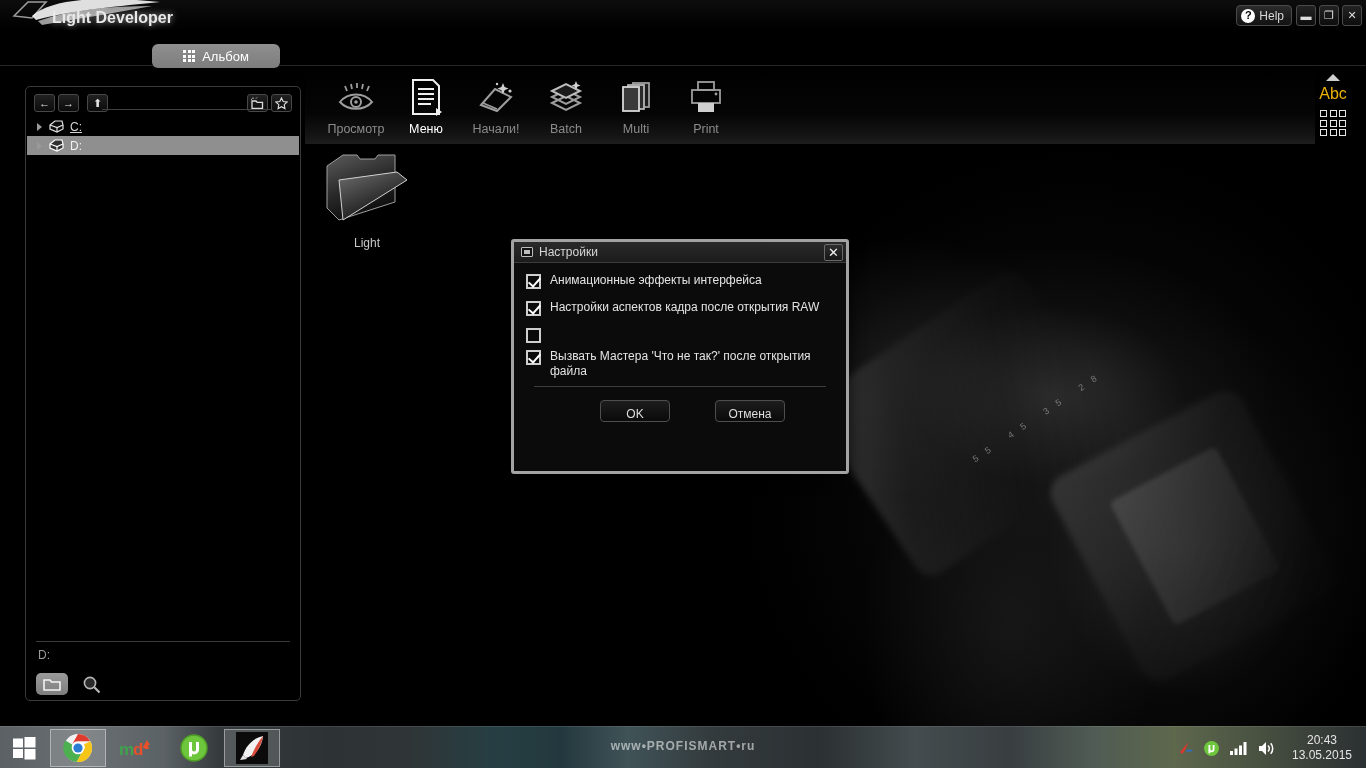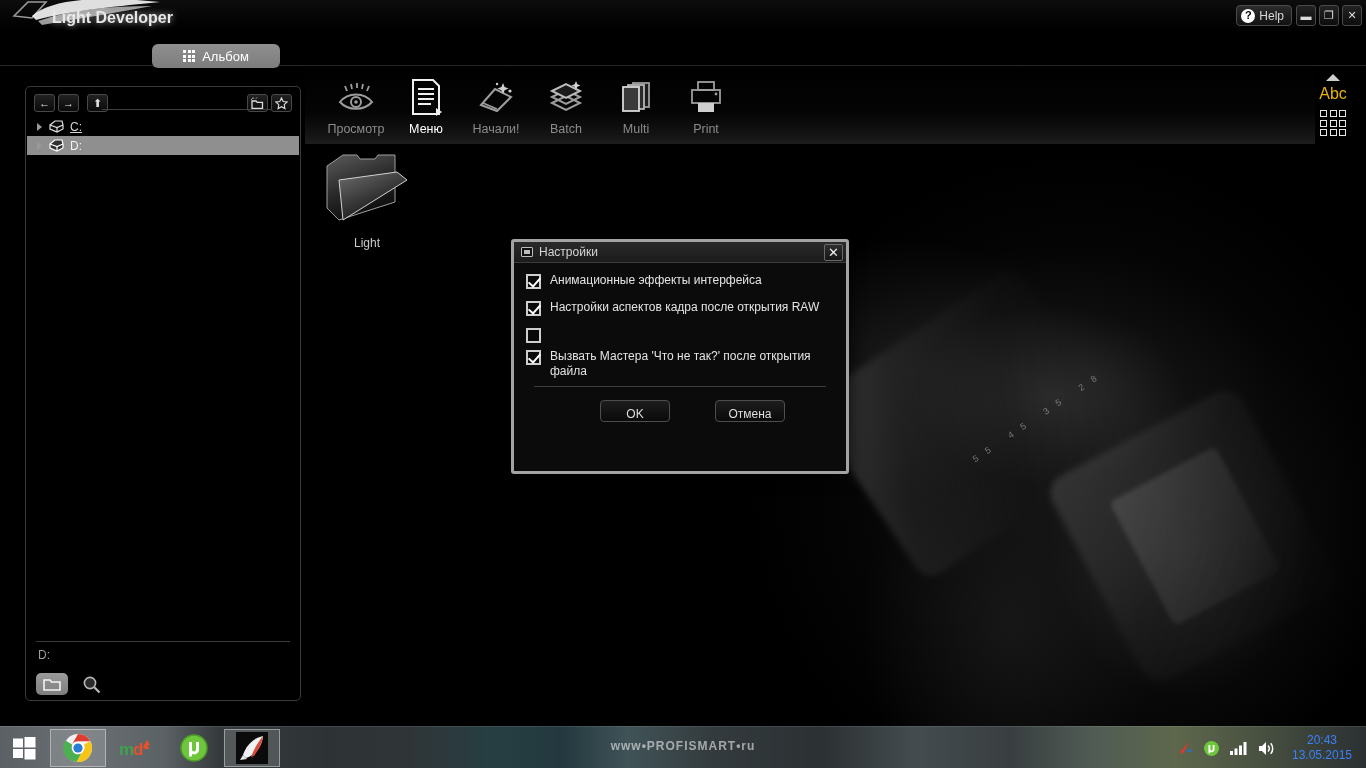--- a/index.html
+++ b/index.html
@@ -265,21 +265,21 @@
   }
   .tb-item.pinned { background: rgba(255,255,255,0.16); border: 1px solid rgba(255,255,255,0.40); }
   .tb-watermark {
     position: absolute; left: 0; right: 0; top: 12px; text-align: center;
     font-size: 12px; font-weight: bold; letter-spacing: 1px;
     color: rgba(255,255,255,0.55); pointer-events: none;
     font-family: "Liberation Sans", sans-serif;
   }
   .tray { position: absolute; right: 8px; top: 0; height: 42px; display: flex; align-items: center; gap: 9px; }
   .tray-ic { cursor: pointer; display: flex; align-items: center; }
-  .clock { text-align: center; color: #3b82f6; font-size: 12px; line-height: 15px; cursor: pointer; min-width: 72px; }
+  .clock { text-align: center; color: #e5e5e5; font-size: 12px; line-height: 15px; cursor: pointer; min-width: 72px; }
 </style>
 </head>
 <body>
 
 <div id="root">
 
   <div class="desktop"></div>
 
   <div class="app-window">
 

